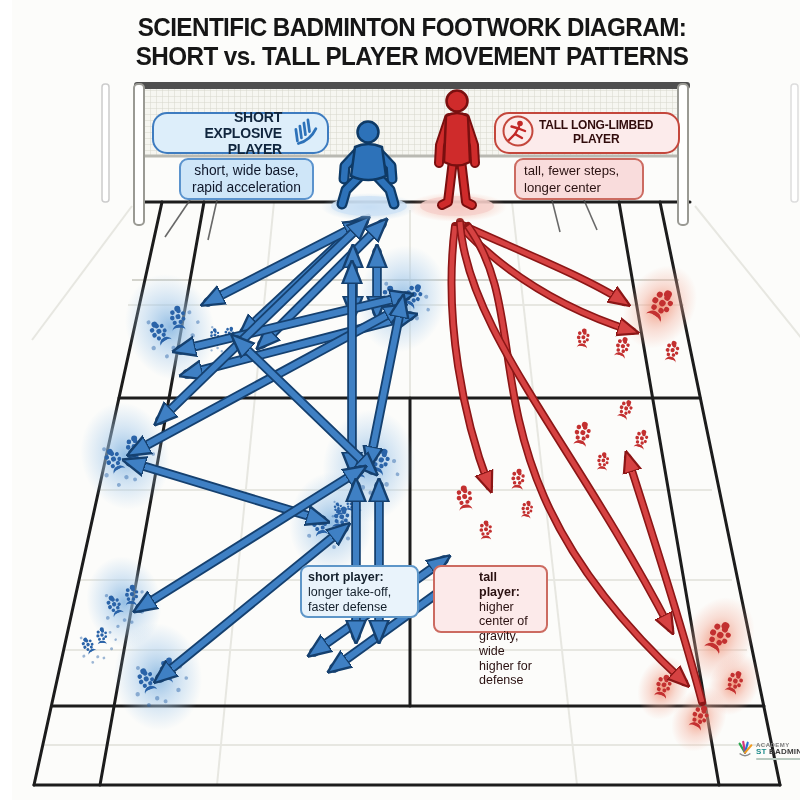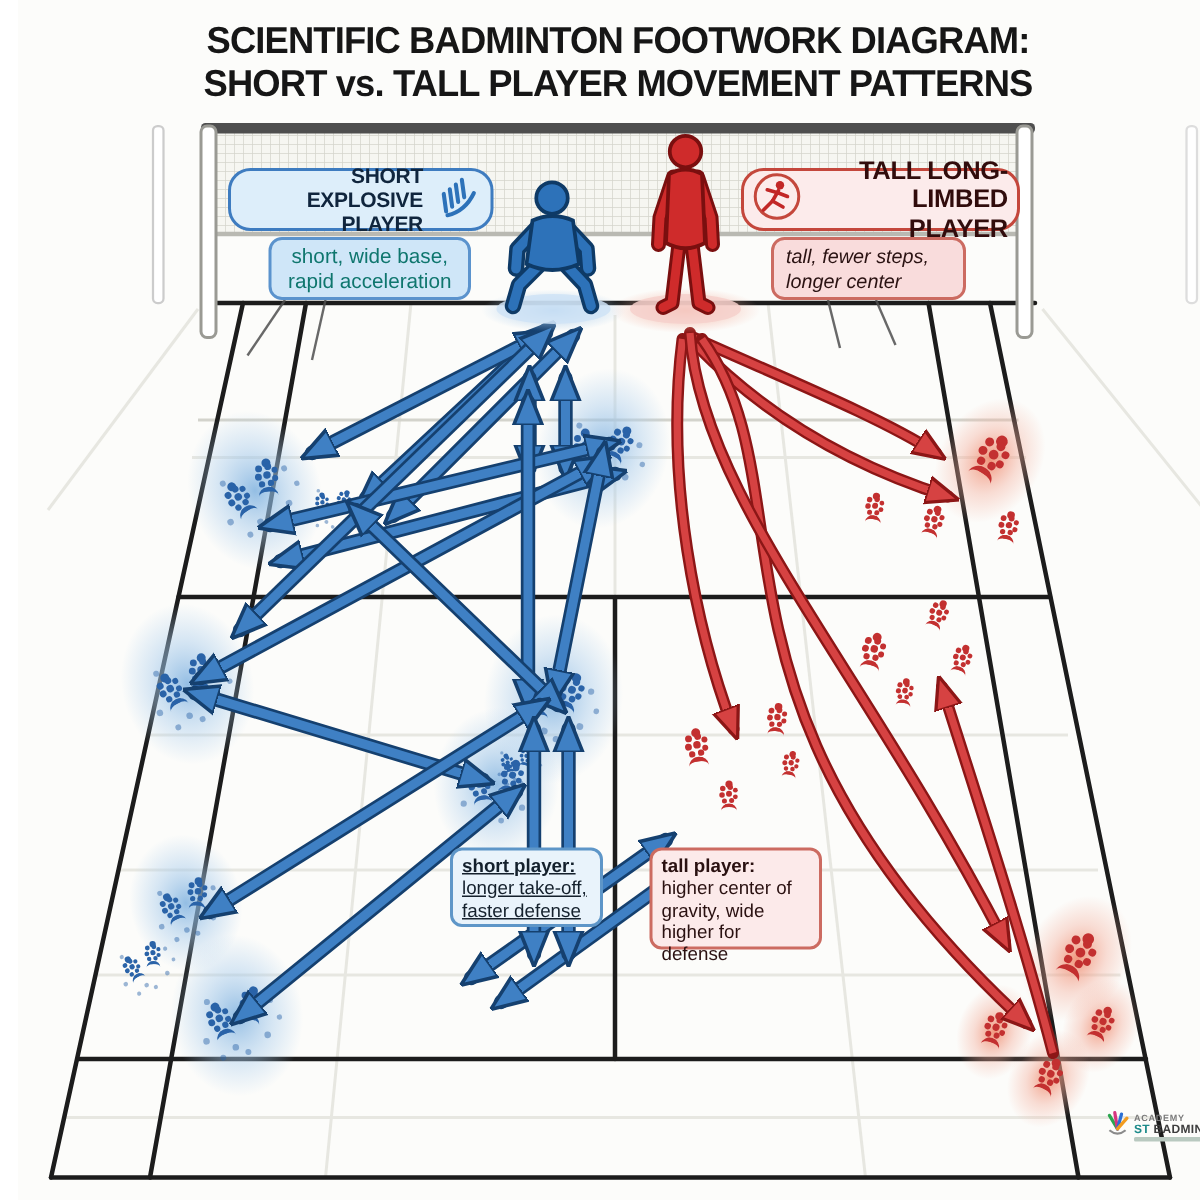--- a/index.html
+++ b/index.html
@@ -12,33 +12,33 @@
     font-weight:bold;font-size:25px;line-height:1.17;letter-spacing:-0.6px;
     color:#161616;transform:scaleX(.97);}
 
   
   .callout{position:absolute;box-sizing:border-box;display:flex;align-items:center;}
   #blue-main{left:140px;top:112px;width:177px;height:42px;background:#ddeefa;
     border:2.5px solid #3e7cc0;border-radius:15px;justify-content:flex-end;gap:4px;padding:2px 7px;}
   .bm-text{text-align:right;font-weight:bold;font-size:14px;line-height:1.15;color:#10253d;letter-spacing:-0.2px;}
   #blue-sub{left:167px;top:158px;width:135px;height:42px;background:#cfe6f8;
     border:2px solid #5b93cd;border-radius:9px;justify-content:center;}
-  .bs-text{width:100%;text-align:center;font-size:13.8px;line-height:1.25;color:#0f766e;}
+  .bs-text{width:100%;text-align:center;font-size:13.8px;line-height:1.25;color:#0f172a;}
   #red-main{left:482px;top:112px;width:186px;height:42px;background:#fcebeb;
     border:2.5px solid #c4473c;border-radius:15px;gap:5px;padding:2px 6px;}
-  .rm-text{text-align:right;font-weight:bold;font-size:17px;line-height:1.15;color:#310c0c;letter-spacing:-0.2px;}
+  .rm-text{text-align:center;font-weight:bold;font-size:12px;line-height:1.15;color:#310c0c;letter-spacing:-0.2px;}
   #red-sub{left:502px;top:158px;width:130px;height:42px;background:#f9dcdc;
     border:2px solid #cc6b61;border-radius:9px;padding:2px 8px;}
-  .rs-text{font-size:13.2px;line-height:1.3;color:#2a1212;font-style:italic;}
+  .rs-text{font-size:13.2px;line-height:1.3;color:#2a1212;}
 
   
   .note{position:absolute;box-sizing:border-box;border-radius:8px;padding:3px 6px;
     font-size:12.5px;line-height:1.18;}
-  #blue-note{left:288px;top:565px;width:102px;height:53px;background:#e9f3fb;border:2px solid #5e96c8;color:#14202c;text-decoration:underline;}
-  #red-note{left:421px;top:565px;width:115px;height:68px;background:#fceaea;border:2px solid #cc6b61;color:#2a1111;}
+  #blue-note{left:288px;top:565px;width:119px;height:53px;background:#e9f3fb;border:2px solid #5e96c8;color:#14202c;}
+  #red-note{left:421px;top:565px;width:115px;height:68px;background:#fceaea;border:2px solid #cc6b61;color:#2a1111;padding-left:44px;}
   .note b{font-weight:bold;}
 
   
   .logo{position:absolute;left:724px;top:740px;width:72px;display:flex;align-items:center;gap:2px;}
   .logo-col{display:flex;flex-direction:column;line-height:1;}
   .logo-top{font-size:6px;font-weight:bold;color:#7a7a7a;letter-spacing:.5px;}
   .logo-name{font-size:8px;font-weight:bold;color:#3d3d3d;letter-spacing:.2px;}
   .logo-name .pfx{color:#1c8a8a;}
   .logo-bar{margin-top:1.5px;height:2.5px;width:52px;background:#b9c9c0;border-radius:1px;}
 

